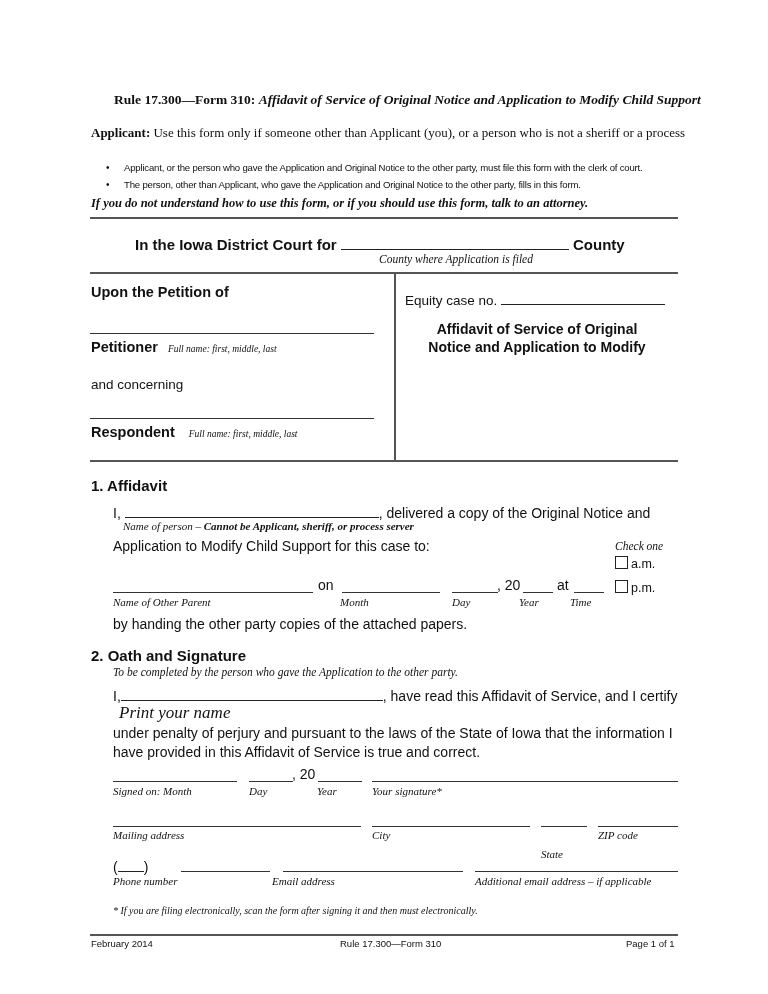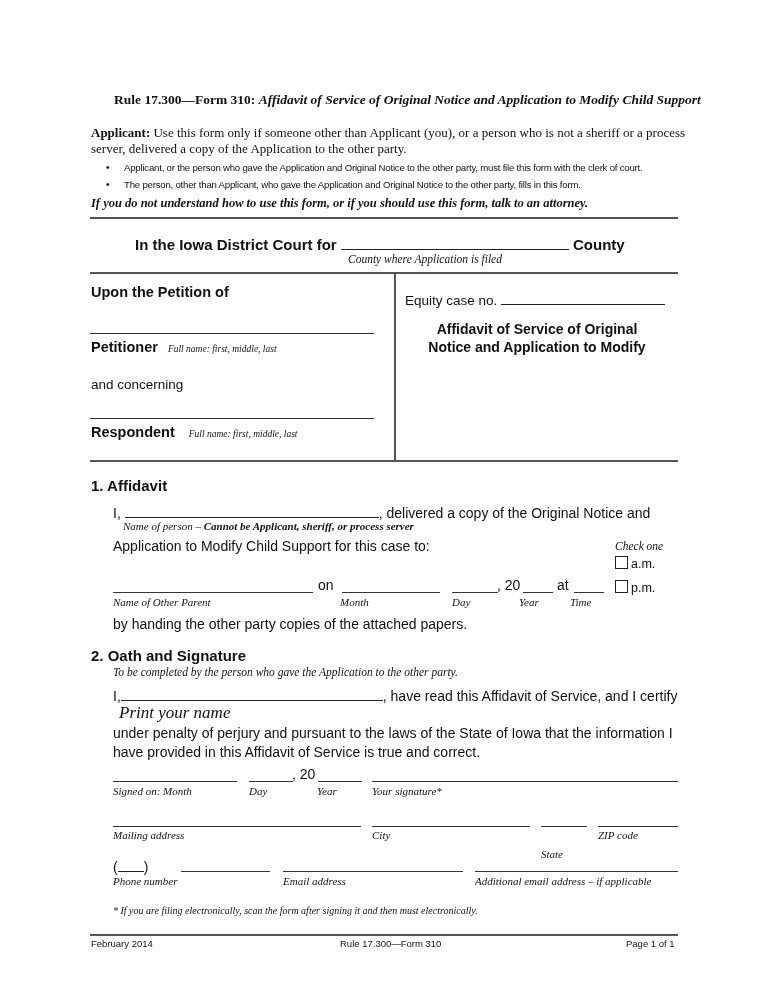--- a/index.html
+++ b/index.html
@@ -24,38 +24,37 @@
 <body>
 
 <div class="abs serif" style="left:91px; top:92px; font-size:13.5px;margin-left:23px;">
   <span class="b">Rule 17.300—Form 310:</span>
   <span class="b it">Affidavit of Service of Original Notice and Application to Modify Child Support</span>
 </div>
 
 <div class="abs serif" style="left:91px; top:125px; font-size:13px; line-height:16px;">
   <span class="b">Applicant:</span>
   <span>Use this form only if someone other than Applicant (you), or a person who is not a sheriff or a process</span><br>
-  <span>server, delivered a copy of the Application to the other party.</span>
 </div>
 
 <ul class="bul" style="left:96px; top:159px;">
   <li>Applicant, or the person who gave the Application and Original Notice to the other party, must file this form with the clerk of court.</li>
   <li>The person, other than Applicant, who gave the Application and Original Notice to the other party, fills in this form.</li>
 </ul>
 
 <div class="abs serif b it" style="left:91px; top:196px; font-size:12.5px;">If you do not understand how to use this form, or if you should use this form, talk to an attorney.</div>
 
 <div class="rule" style="left:90px; top:217px; width:588px;"></div>
 
 <div class="abs sans b" style="left:135px; top:235px; font-size:15px;">
   <span>In the Iowa District Court for</span>
   <span class="blank" style="width:228px;"></span>
   <span>County</span>
 </div>
-<div class="cap" style="left:348px; top:253px; font-size:11.5px;">County where Application is filed</div>
+<div class="cap" style="left:379px; top:253px; font-size:11.5px;">County where Application is filed</div>
 
 <div class="rule" style="left:90px; top:272px; width:588px;"></div>
 <div class="vrule" style="left:394px; top:273px; height:188px;"></div>
 <div class="rule" style="left:90px; top:460px; width:588px;"></div>
 
 <div class="abs sans b" style="left:91px; top:284px; font-size:14.5px;">Upon the Petition of</div>
 <div class="line" style="left:90px; top:333px; width:284px;"></div>
 <div class="abs" style="left:91px; top:338px;">
   <span class="sans b" style="font-size:14.5px;">Petitioner</span>
   <span class="serif it" style="font-size:9.5px; margin-left:6px;">Full name: first, middle, last</span>
@@ -144,21 +143,21 @@
 <div class="cap" style="left:541px; top:848px;">State</div>
 <div class="cap" style="left:598px; top:829px;">ZIP code</div>
 
 <div class="abs body14" style="left:113px; top:857px;">
   <span>(</span><span class="blank" style="width:26px;"></span><span>)</span>
 </div>
 <div class="line" style="left:181px; top:871px; width:89px;"></div>
 <div class="line" style="left:283px; top:871px; width:180px;"></div>
 <div class="line" style="left:475px; top:871px; width:203px;"></div>
 <div class="cap" style="left:113px; top:875px;">Phone number</div>
-<div class="cap" style="left:283px; top:875px;">Email address</div>
+<div class="cap" style="left:272px; top:875px;">Email address</div>
 <div class="cap" style="left:475px; top:875px;">Additional email address – if applicable</div>
 
 <div class="cap" style="left:113px; top:905px; font-size:10px;">*  If you are filing electronically, scan the form after signing it and then must electronically.</div>
 
 <div class="rule" style="left:90px; top:934px; width:588px; height:1.5px;"></div>
 <div class="abs sans" style="left:91px; top:938px; font-size:9.5px;">February 2014</div>
 <div class="abs sans" style="left:340px; top:938px; font-size:9.5px;">Rule 17.300—Form 310</div>
 <div class="abs sans" style="left:626px; top:938px; font-size:9.5px;">Page 1 of 1</div>
 
 </body></html>

